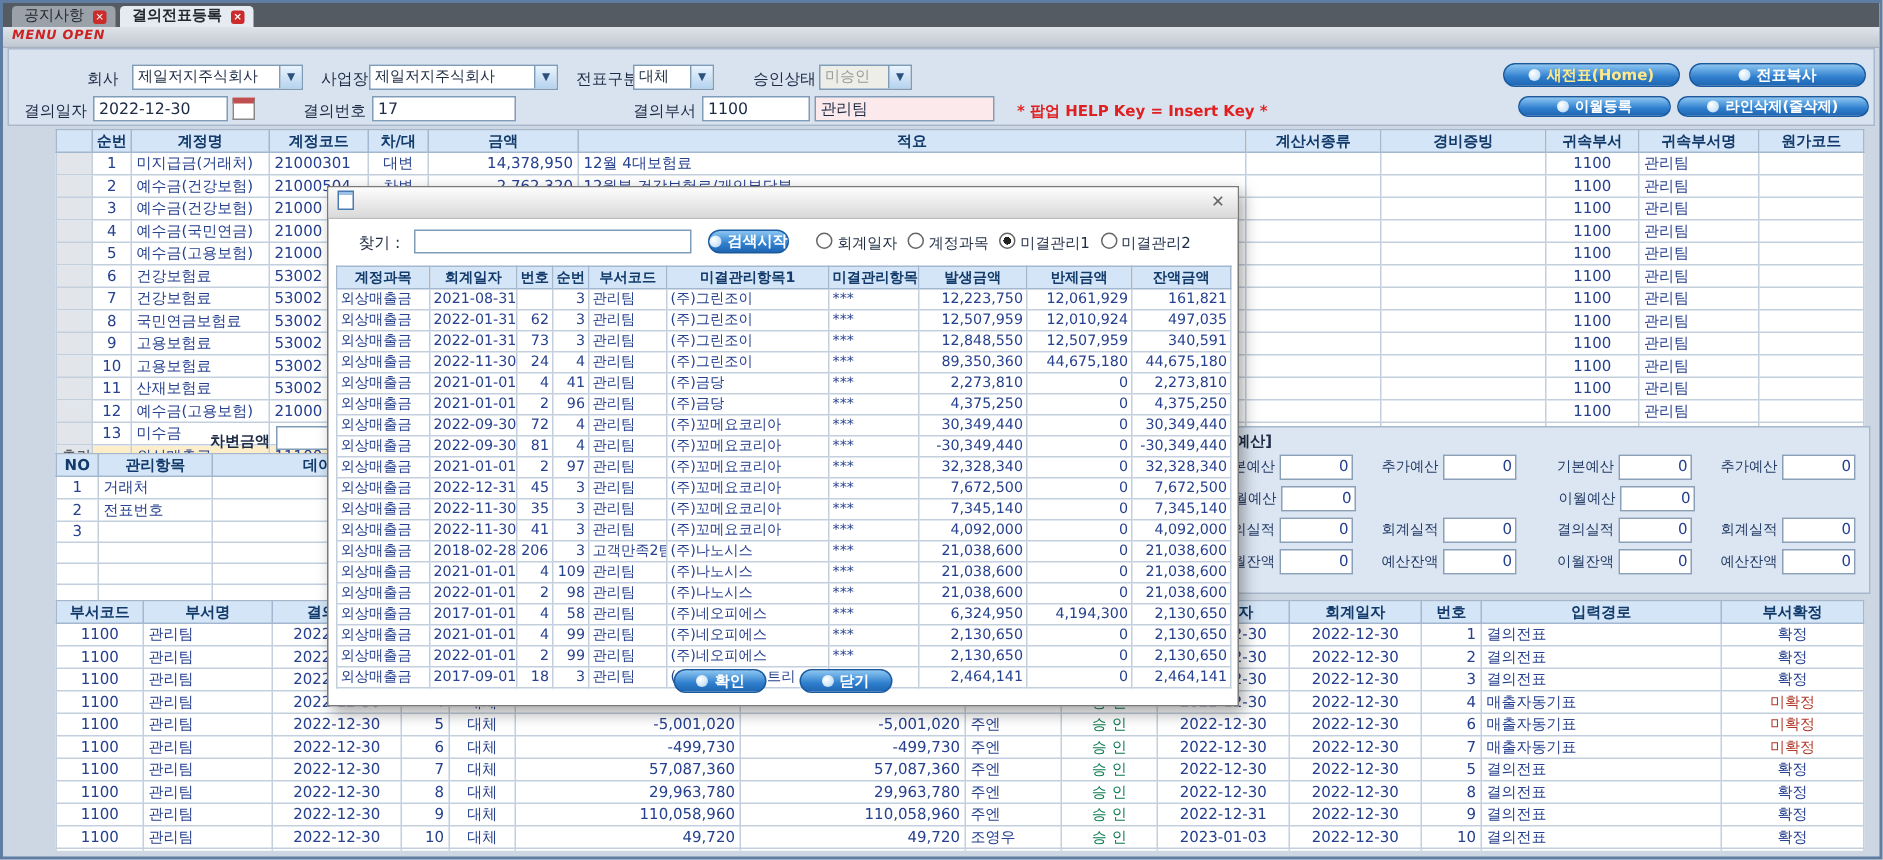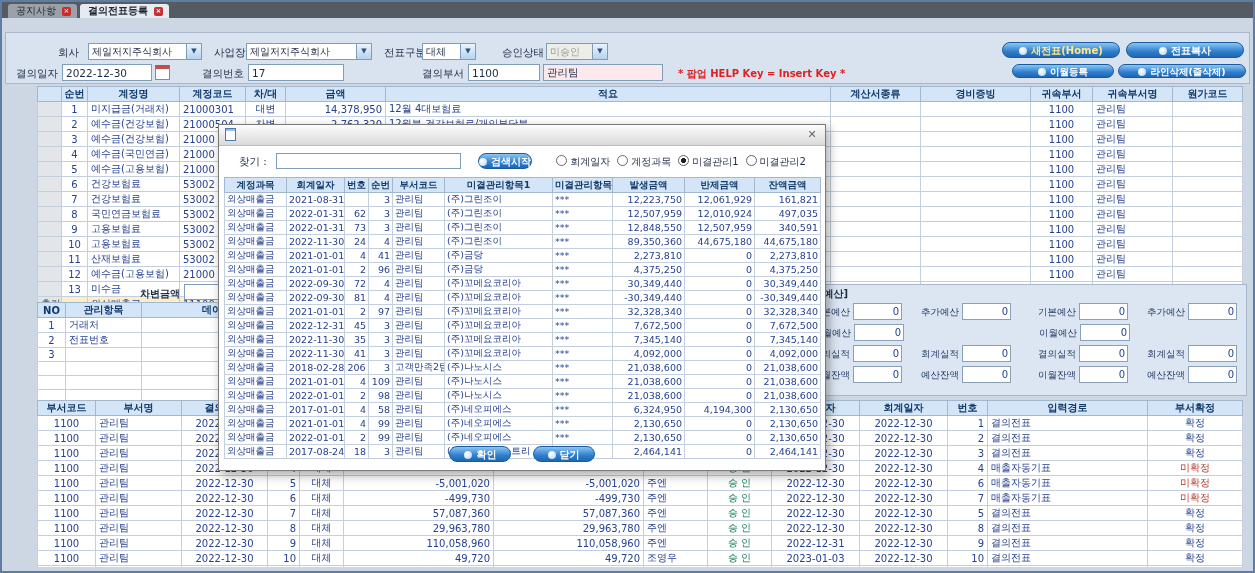--- a/index.html
+++ b/index.html
@@ -53,21 +53,21 @@
   .fval{width:44px;height:15px;border:1px solid #8aa0b8;background:#fff;font-size:10px;text-align:right;padding:0 2px;line-height:15px;color:#26418f;margin-right:6px;}
 
   
   #modal{position:absolute;left:216px;top:122px;width:608px;height:347px;background:#fff;border:1px solid #7a7a7a;box-shadow:3px 4px 10px rgba(0,0,0,.35);z-index:50;box-sizing:border-box;}
   .mtitle{height:20px;background:linear-gradient(#fdfdfd,#d9d9d9);border-bottom:1px solid #bbbbbb;font-size:10.5px;color:#333;line-height:20px;padding-left:6px;position:relative;white-space:nowrap;overflow:hidden;}
   .doc-ico{display:inline-block;width:9px;height:11px;background:#fff;border:1px solid #4a7ab0;box-shadow:inset 0 2px 0 #9cc0e8;margin-right:5px;vertical-align:-2px;}
   .mclose{position:absolute;right:6px;top:3px;width:14px;height:14px;line-height:13px;text-align:center;color:#666;font-size:11px;font-weight:bold;cursor:pointer;}
   .msearch{height:24px;padding:4px 6px 0 6px;white-space:nowrap;}
   .msearch .slabel{font-size:10.5px;color:#1d2b44;margin-left:14px;margin-right:4px;}
   .msearch input{width:185px;height:16px;border:1px solid #7f9db9;font-size:10px;vertical-align:middle;box-sizing:border-box;}
-  .msearch .pill{position:static;margin:0 12px;vertical-align:middle;}
+  .msearch .pill{position:static;margin:0 6px;vertical-align:middle;}
   .radio-item{margin-left:7px;font-size:10px;color:#1d2b44;white-space:nowrap;}
   .rdot{display:inline-block;width:9px;height:9px;border:1px solid #666;border-radius:50%;background:#fff;margin-right:3px;vertical-align:-1px;}
   .radio-item.checked .rdot{background:radial-gradient(circle at center,#222 2.5px,#fff 2.6px);}
   .mgridwrap{margin:3px 5px 0 5px;}
   #modalgrid td{font-size:9.5px;height:12px;padding:0 2px;}
   #modalgrid th{font-size:9.5px;}
   .mbtns{position:absolute;bottom:8px;left:0;right:0;text-align:center;}
   .mbtns .pill{position:static;margin:0 8px;padding:0 14px;}
 </style>
 </head>
@@ -78,20 +78,23 @@
   <div id="tabbar">
       <div class="tab">
         <span>공지사항</span>
         <span class="tab-close">×</span>
       </div>
       <div class="tab active">
         <span>결의전표등록</span>
         <span class="tab-close">×</span>
       </div>
     </div>
+  <div id="menustrip">
+    <span id="menuopen">MENU OPEN</span>
+  </div>
 
   <div id="headerpanel">
     <span class="hlabel" style="left:52px;top:13px;">회사</span>
     <div class="sel" style="left:82px;top:10px;width:114px;">
       <span>제일저지주식회사</span>
       <span class="arrow">▼</span>
     </div>
     <span class="hlabel" style="left:208px;top:13px;">사업장</span>
     <div class="sel" style="left:240px;top:10px;width:126px;">
       <span>제일저지주식회사</span>
@@ -926,21 +929,21 @@
               <td style="text-align: right;">99</td>
               <td style="text-align: left;">관리팀</td>
               <td style="text-align: left;">(주)네오피에스</td>
               <td style="text-align: left;">***</td>
               <td style="text-align: right;">2,130,650</td>
               <td style="text-align: right;">0</td>
               <td style="text-align: right;">2,130,650</td>
             </tr>
             <tr>
               <td style="text-align: left;">외상매출금</td>
-              <td style="text-align: center;">2017-08-24</td>
+              <td style="text-align: center;">2017-09-01</td>
               <td style="text-align: right;">18</td>
               <td style="text-align: right;">3</td>
               <td style="text-align: left;">관리팀</td>
               <td style="text-align: left;">(주)노블인더스트리</td>
               <td style="text-align: left;">***</td>
               <td style="text-align: right;">2,464,141</td>
               <td style="text-align: right;">0</td>
               <td style="text-align: right;">2,464,141</td>
             </tr>
           </tbody>

